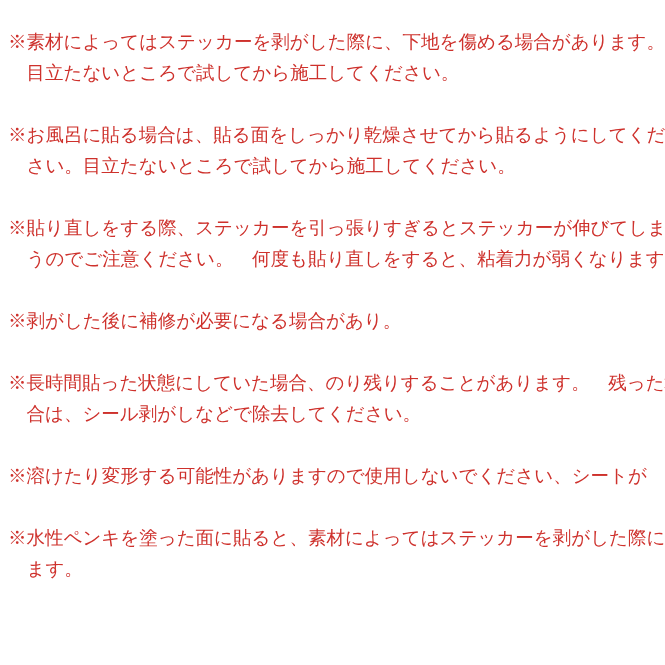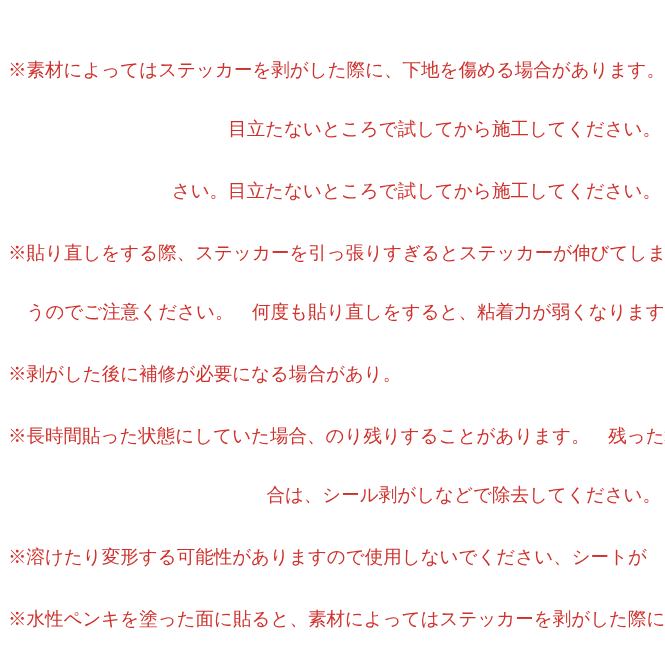--- a/index.html
+++ b/index.html
@@ -21,37 +21,36 @@
     font-size: 18.5px;
     line-height: 31px;
     font-weight: 400;
   }
   .note-paragraph {
     margin: 0 0 31px 0;
   }
   .note-line {
     white-space: pre;
     height: 31px;
-    margin-top: 28px;
   }
   
   .note-line.cont {
     padding-left: 1em;
-    text-align: right;
   }
 </style>
 </head>
 <body>
 
 <div class="notes" style="color: rgb(206, 49, 44);">
     <div class="note-paragraph">
       <div class="note-line">※素材によってはステッカーを剥がした際に、下地を傷める場合があります。</div>
       <div class="note-line cont">目立たないところで試してから施工してください。</div>
     </div>
     <div class="note-paragraph">
+      <div class="note-line">※お風呂に貼る場合は、貼る面をしっかり乾燥させてから貼るようにしてくだ</div>
       <div class="note-line cont">さい。目立たないところで試してから施工してください。</div>
     </div>
     <div class="note-paragraph">
       <div class="note-line">※貼り直しをする際、ステッカーを引っ張りすぎるとステッカーが伸びてしま</div>
       <div class="note-line cont">うのでご注意ください。　何度も貼り直しをすると、粘着力が弱くなります。</div>
     </div>
     <div class="note-paragraph">
       <div class="note-line">※剥がした後に補修が必要になる場合があり。</div>
     </div>
     <div class="note-paragraph">

